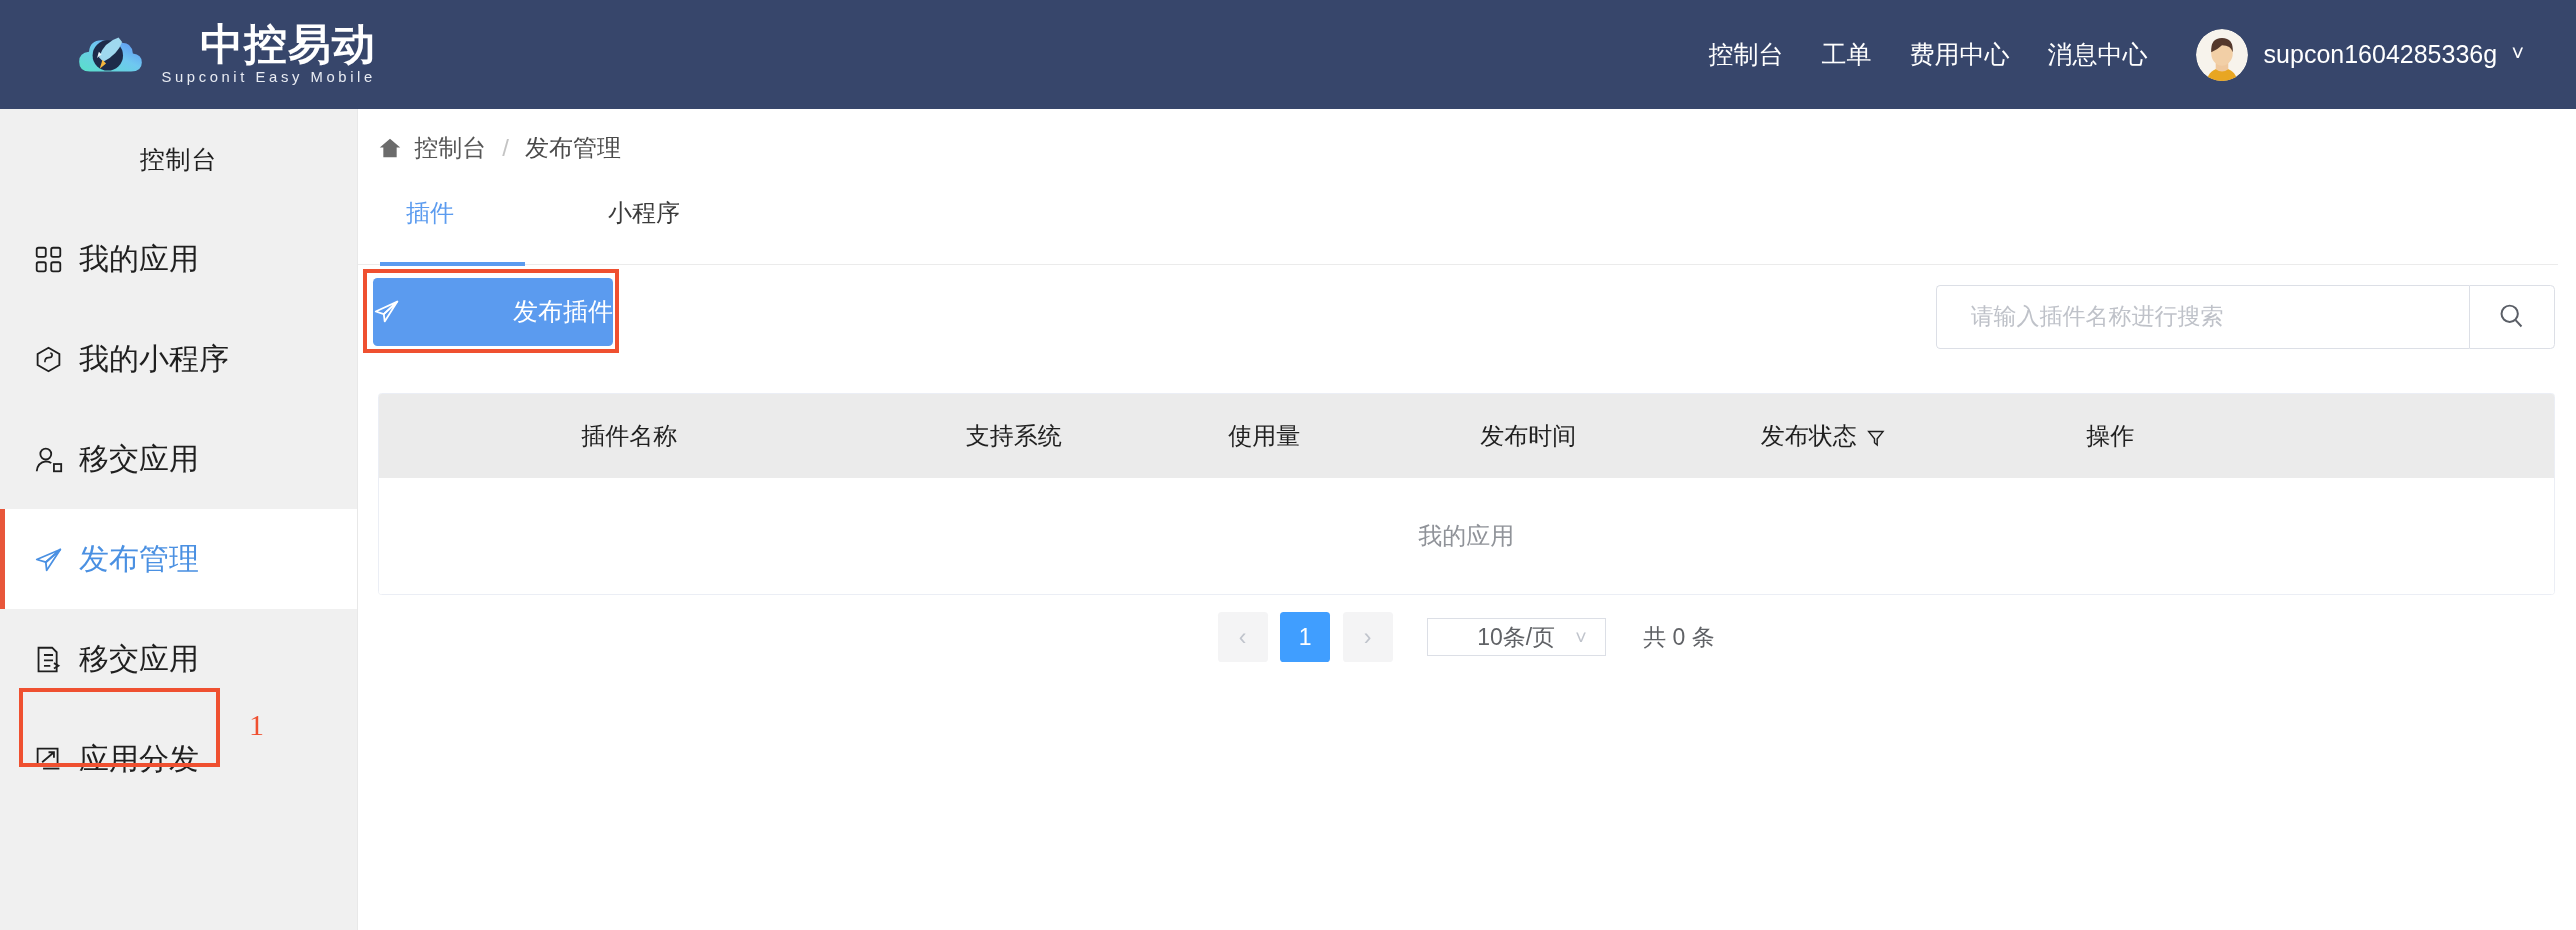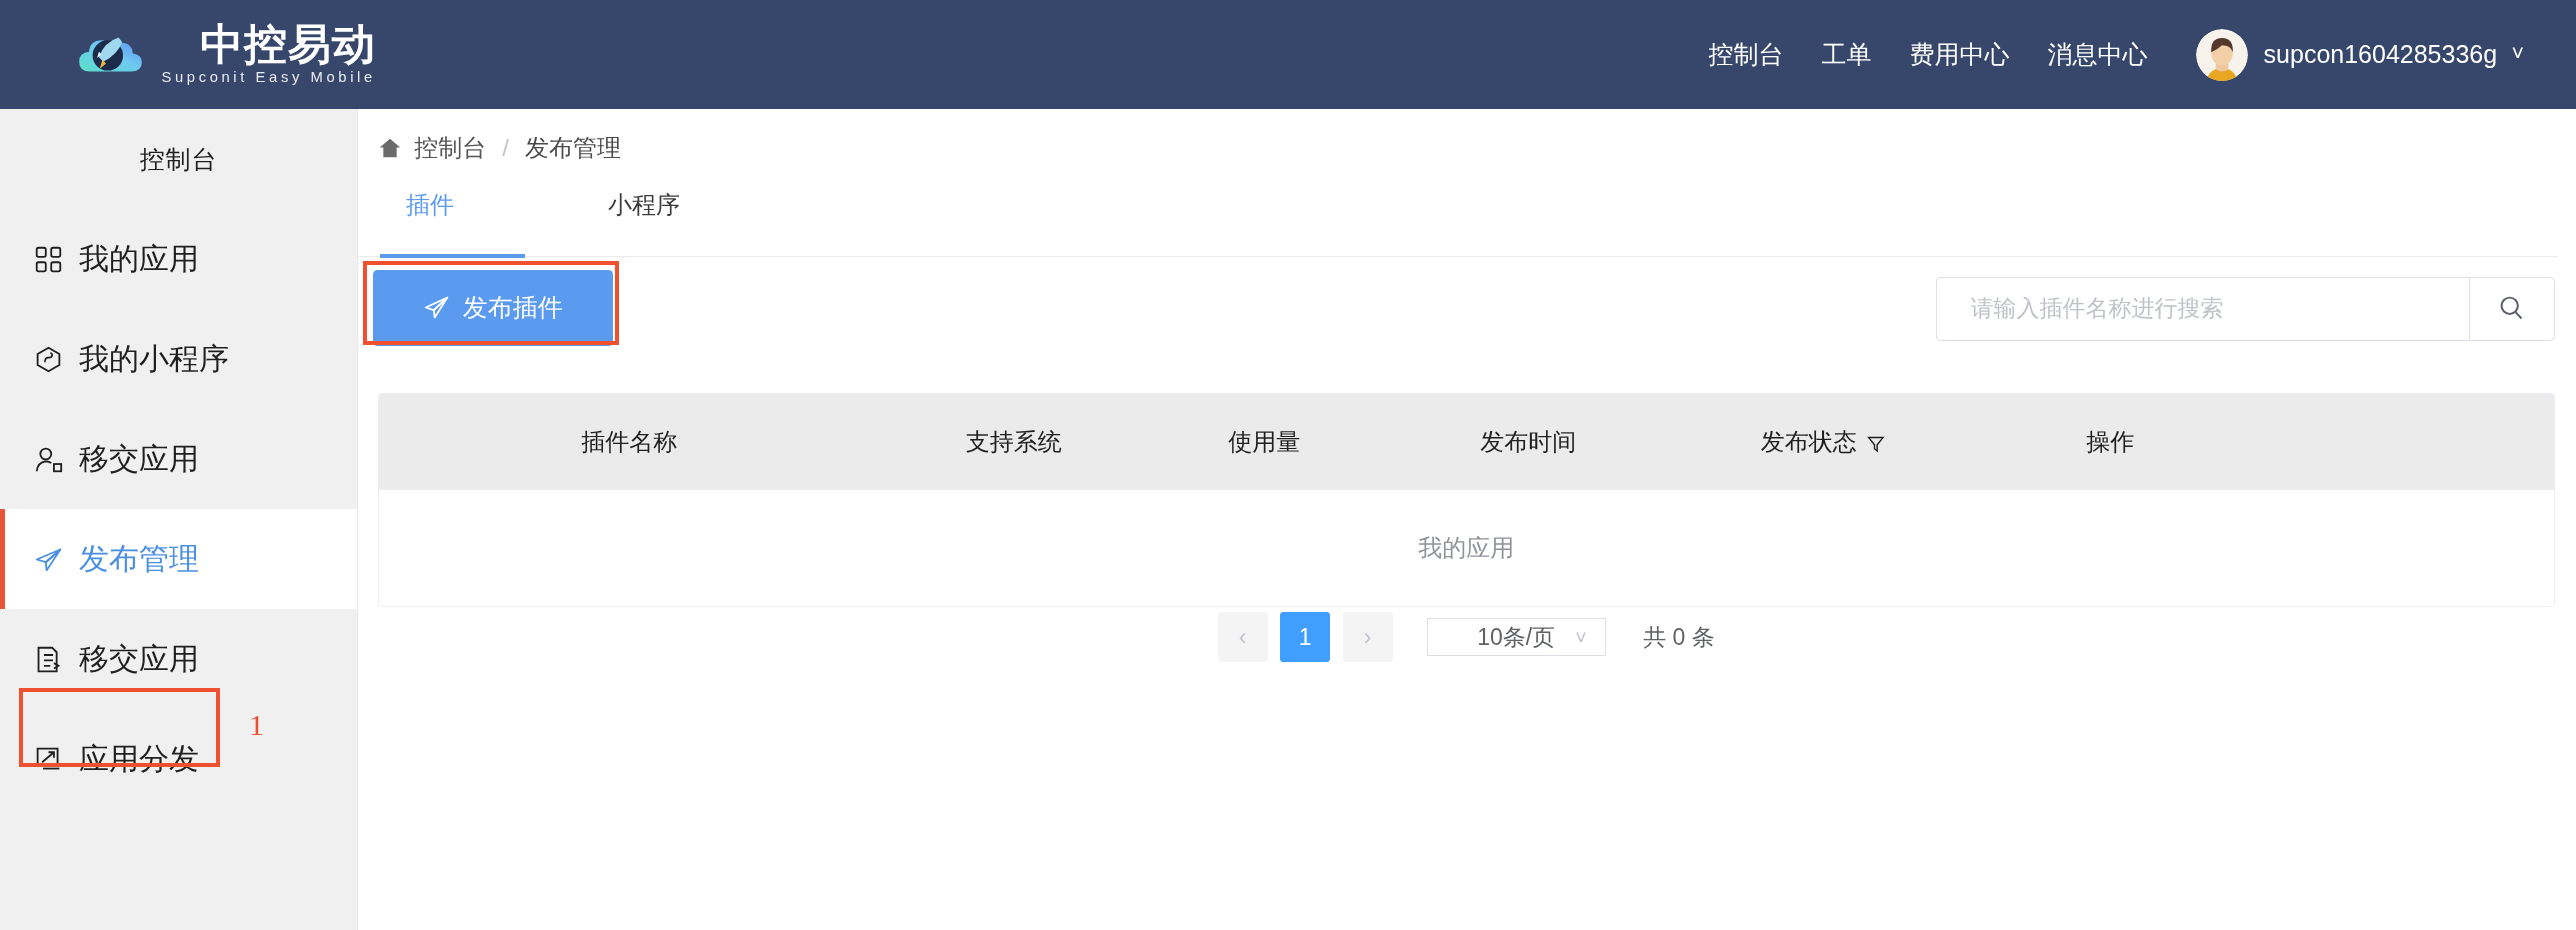--- a/index.html
+++ b/index.html
@@ -142,21 +142,21 @@
     font-size: 24px;
     gap: 10.7px;
   }
   .home-ico { width: 24px; height: 24px; display: block; flex: none; margin-right: 1.8px; }
   .crumb-1 { color: #565656; }
   .crumb-sep { color: #c4c4c4; margin: 0 5.4px; }
   .crumb-2 { color: #4a4a4a; }
 
   .tabs {
     position: relative;
-    margin-top: 25px;
+    margin-top: 33px;
     height: 68px;
     border-bottom: 1.8px solid #ebebeb;
     margin-right: 18px;
     padding-left: 20px;
   }
   .tab {
     position: absolute;
     top: 0;
     font-size: 24px;
     padding-bottom: 19.7px;
@@ -175,30 +175,30 @@
   
   .toolbar {
     position: relative;
     height: 106px;
   }
   .pub-wrap {
     position: absolute;
     left: 15px; top: 12.5px;
   }
   .pub-btn {
-    width: 240px; height: 76px;
+    width: 240px; height: 68px;
     background: #5b9bef;
     border: none;
     border-radius: 4.5px;
     color: #ffffff;
     font-size: 25px;
     font-family: inherit;
     display: flex;
     align-items: center;
-    justify-content: center;
+    justify-content: space-between;
     gap: 12.5px;
     cursor: pointer;
   }
   .pub-btn .send-ico { width: 27px; height: 27px; display: block; flex: none; }
 
   .hl-box {
     position: absolute;
     border: 4.5px solid #ef5030;
     pointer-events: none;
   }
@@ -250,21 +250,21 @@
     position: absolute;
     left: 19.7px; top: 284px;
     width: 2177px;
     border: 0.9px solid #ebeef5;
     border-radius: 3.6px;
     background: #ffffff;
     overflow: hidden;
   }
   .thead {
     display: flex;
-    height: 96px;
+    height: 84px;
     background: #ebebeb;
     align-items: center;
   }
   .th {
     font-size: 24px;
     color: #1f1f1f;
     text-align: center;
     display: flex;
     align-items: center;
     justify-content: center;

